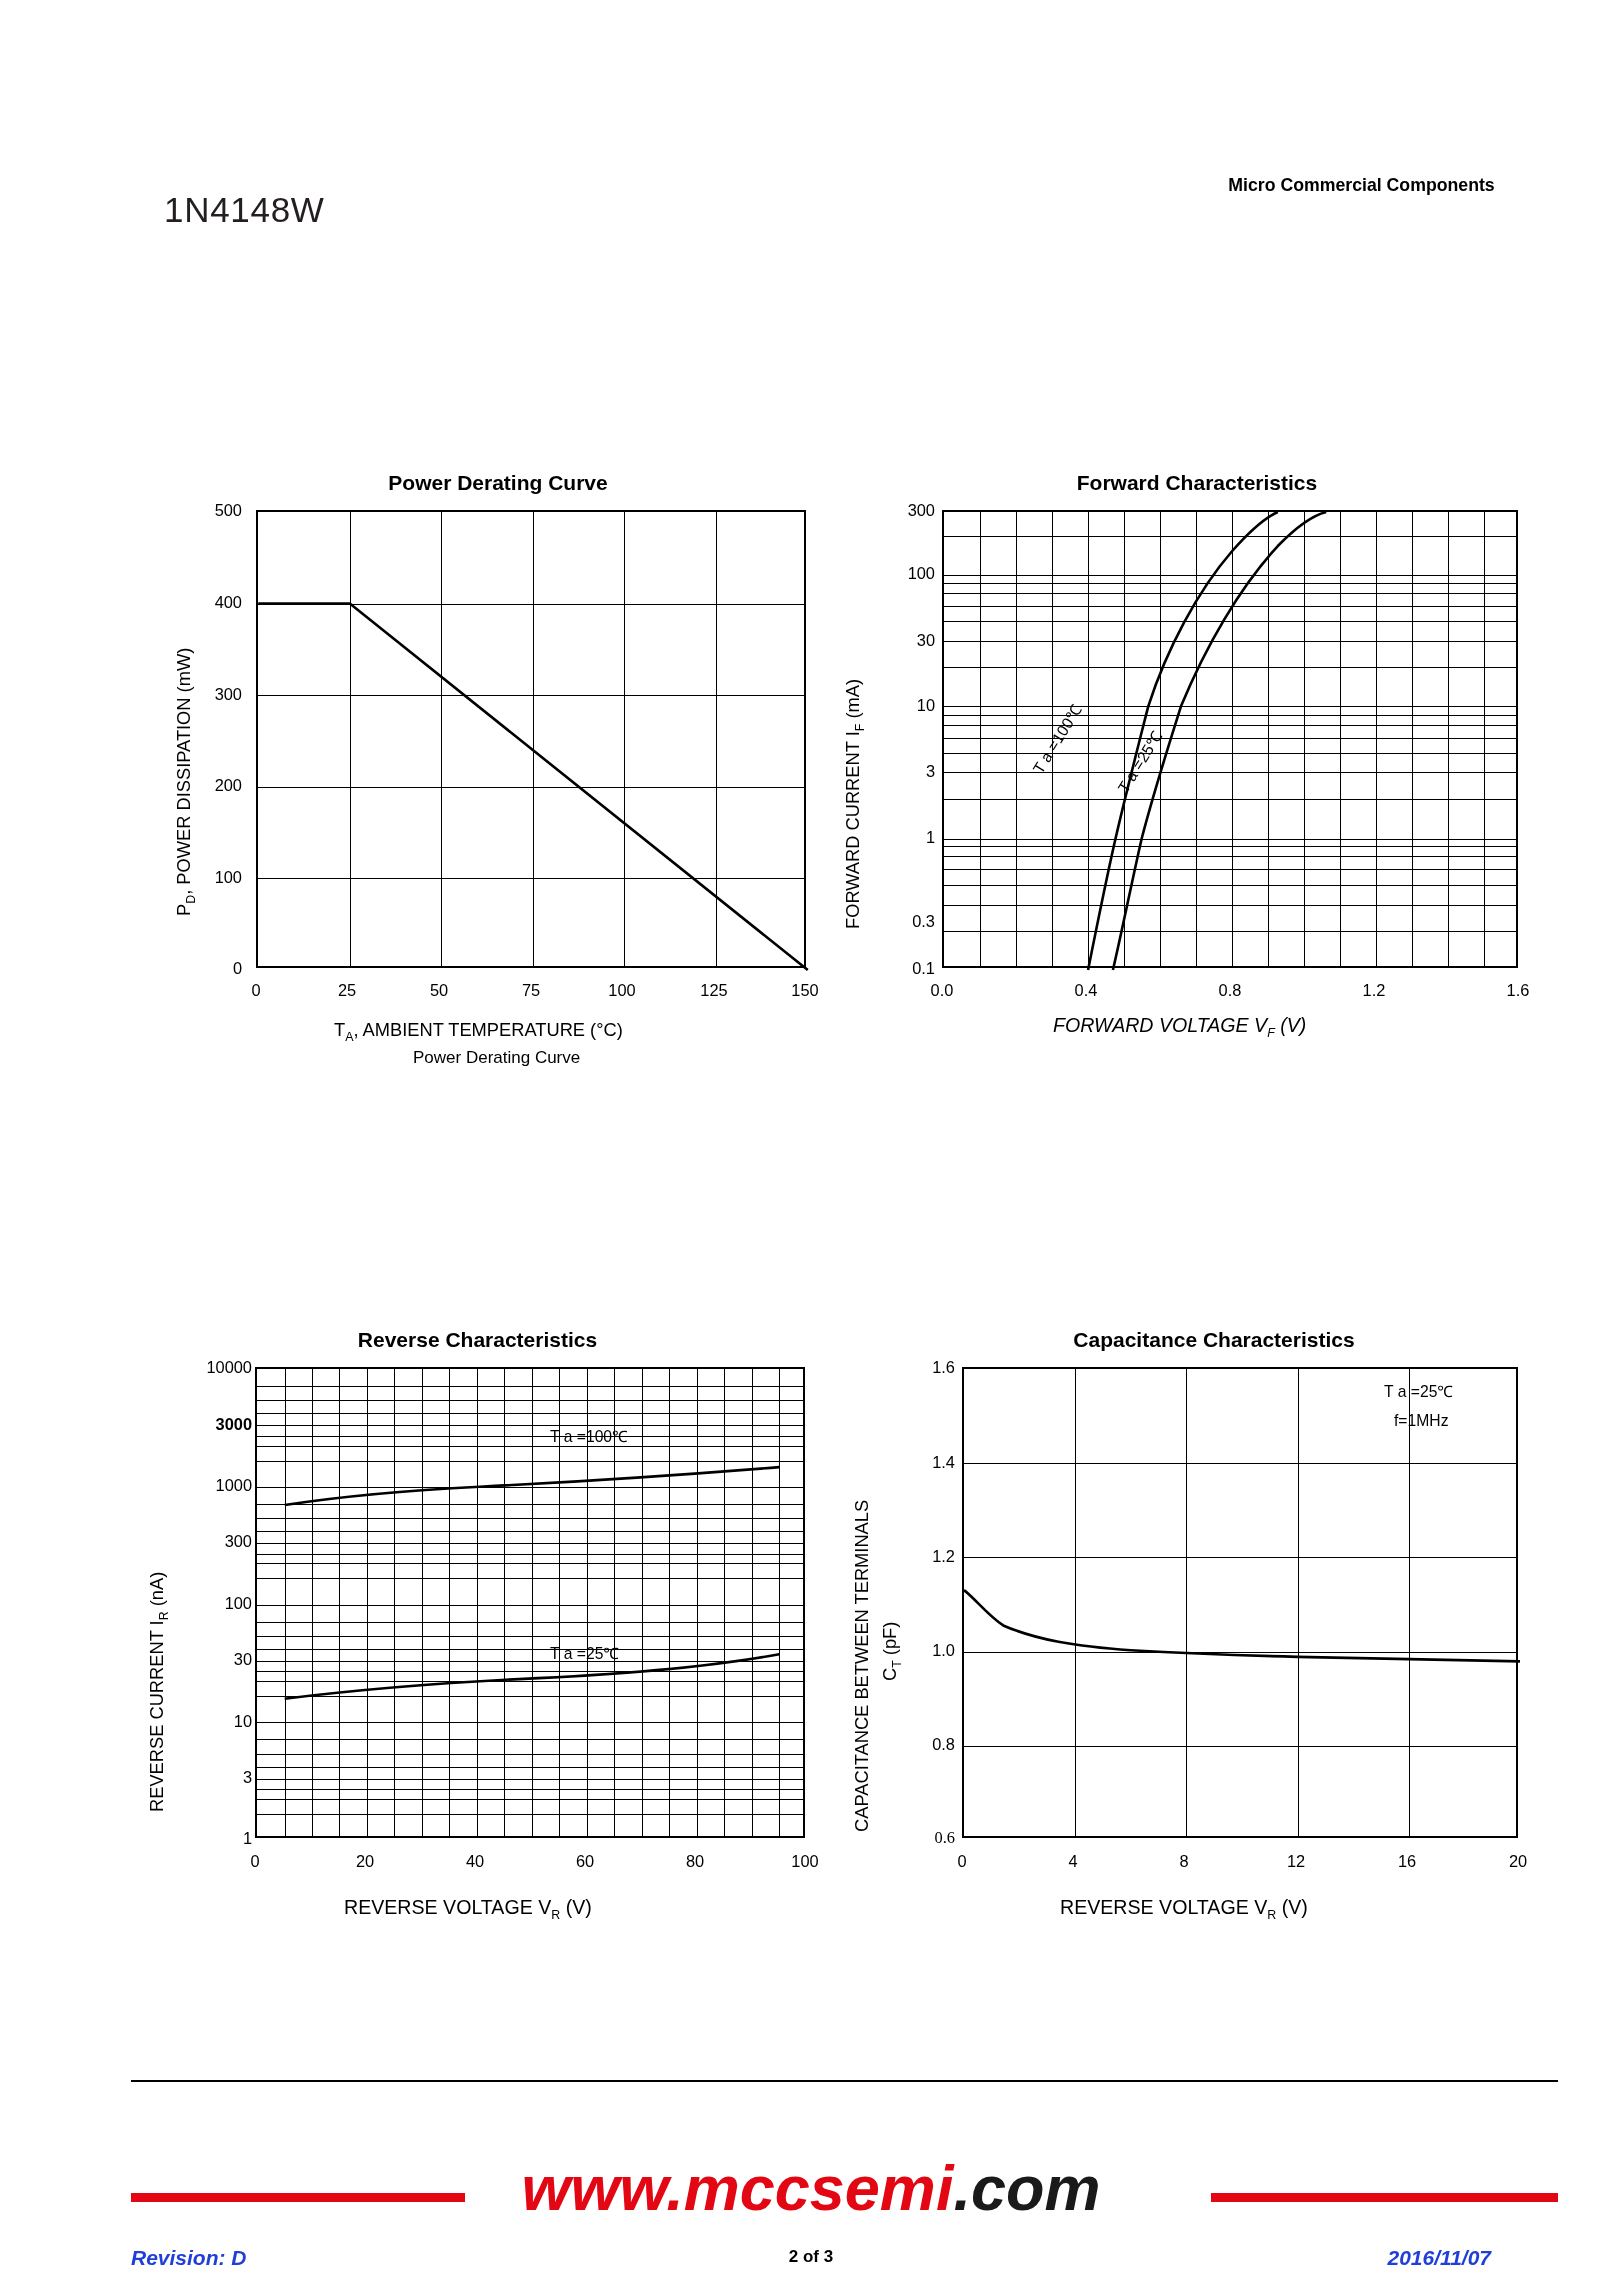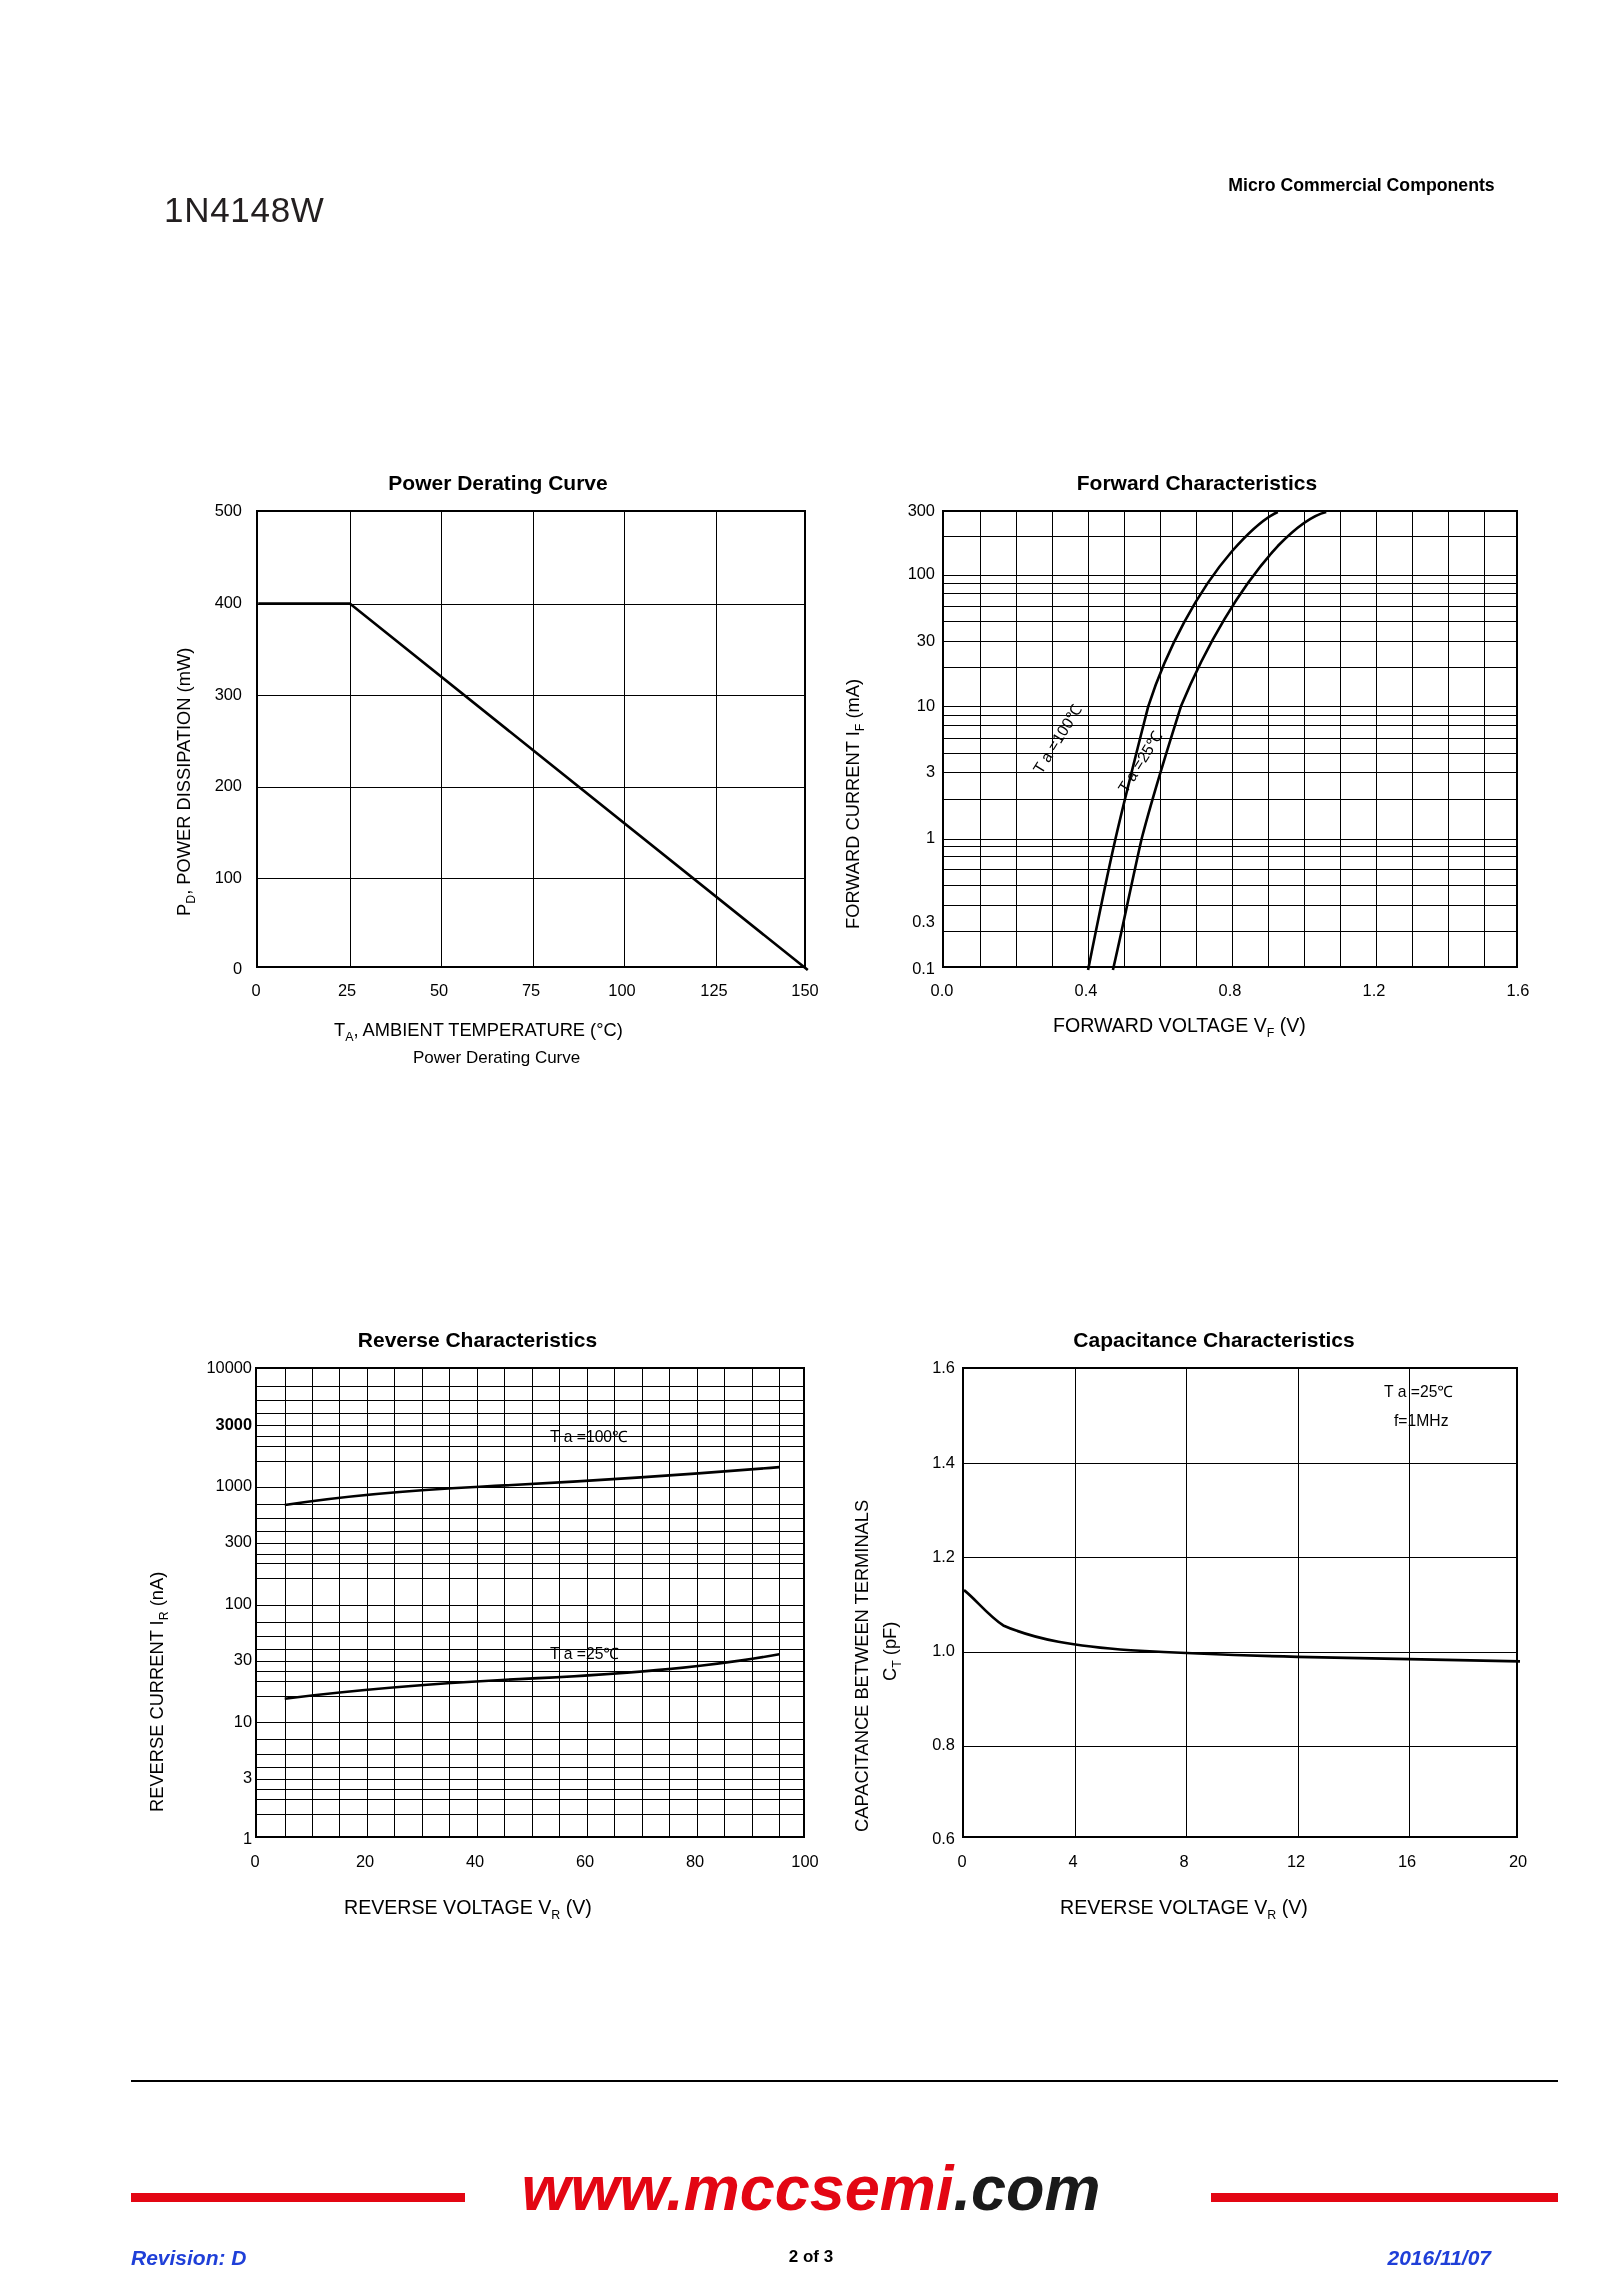--- a/index.html
+++ b/index.html
@@ -226,21 +226,21 @@
     <div class="tick-label x" style="left:419px;  top:523px;">0.8</div>
     <div class="tick-label x" style="left:563px;  top:523px;">1.2</div>
     <div class="tick-label x" style="left:707px; top:523px;">1.6</div>
 
     <div class="curve-label" style="left:216px; top:308px; transform:rotate(-58deg); transform-origin:0 0;">T a =100℃</div>
     <div class="curve-label" style="left:301px; top:327px; transform:rotate(-58deg); transform-origin:0 0;">T a =25℃</div>
 
     <div class="axis-title rot" style="left:31px; top:471px;">
       <span>FORWARD CURRENT     I</span><span class="sub">F</span><span>    (mA)</span>
     </div>
-    <div class="axis-title" style="left:242px; top:556px; font-size:19.6px;">
+    <div class="axis-title" style="left:242px; top:556px; font-size:19.6px;font-style:italic;">
       <span>FORWARD VOLTAGE    V</span><span class="sub">F</span><span>    (V)</span>
     </div>
   </div>
 
   <div class="chart" style="left:118px; top:1315px; width:726px; height:694px;">
     <div class="chart-title" style="top:13px; left:65px; width:589px;">Reverse    Characteristics</div>
 
     <div class="plot" style="left:137px; top:52px; width:550px; height:471px;">
       <div class="gl solid-v" style="left:110px; top:0; height:100%;"></div>
       <div class="gl solid-v" style="left:220px; top:0; height:100%;"></div>
@@ -349,21 +349,21 @@
 
         <path d="M 0,338 C 18,352 36,376 60,392 C 110,414 170,424 255,430 C 340,435 425,438 510,440 C 595,442 700,444 850,447" fill="none" stroke="#000" stroke-width="4"></path>
       </svg>
     </div>
 
     <div class="tick-label y" style="left:65px; top:52px;  width:59px;">1.6</div>
     <div class="tick-label y" style="left:65px; top:147px; width:59px;">1.4</div>
     <div class="tick-label y" style="left:65px; top:241px; width:59px;">1.2</div>
     <div class="tick-label y" style="left:65px; top:335px; width:59px;">1.0</div>
     <div class="tick-label y" style="left:65px; top:429px; width:59px;">0.8</div>
-    <div class="tick-label y" style="left:65px; top:523px; width:59px;">0.6</div>
+    <div class="tick-label y" style="left:65px; top:523px; width:59px;font-family:Liberation Serif, serif;">0.6</div>
 
     <div class="tick-label x" style="left:131px;  top:537px;">0</div>
     <div class="tick-label x" style="left:242px;  top:537px;">4</div>
     <div class="tick-label x" style="left:353px;  top:537px;">8</div>
     <div class="tick-label x" style="left:465px;  top:537px;">12</div>
     <div class="tick-label x" style="left:576px;  top:537px;">16</div>
     <div class="tick-label x" style="left:687px; top:537px;">20</div>
 
     <div class="note" style="left:553px; top:65px;">T a =25℃</div>
     <div class="note" style="left:563px; top:97px;">f=1MHz</div>

